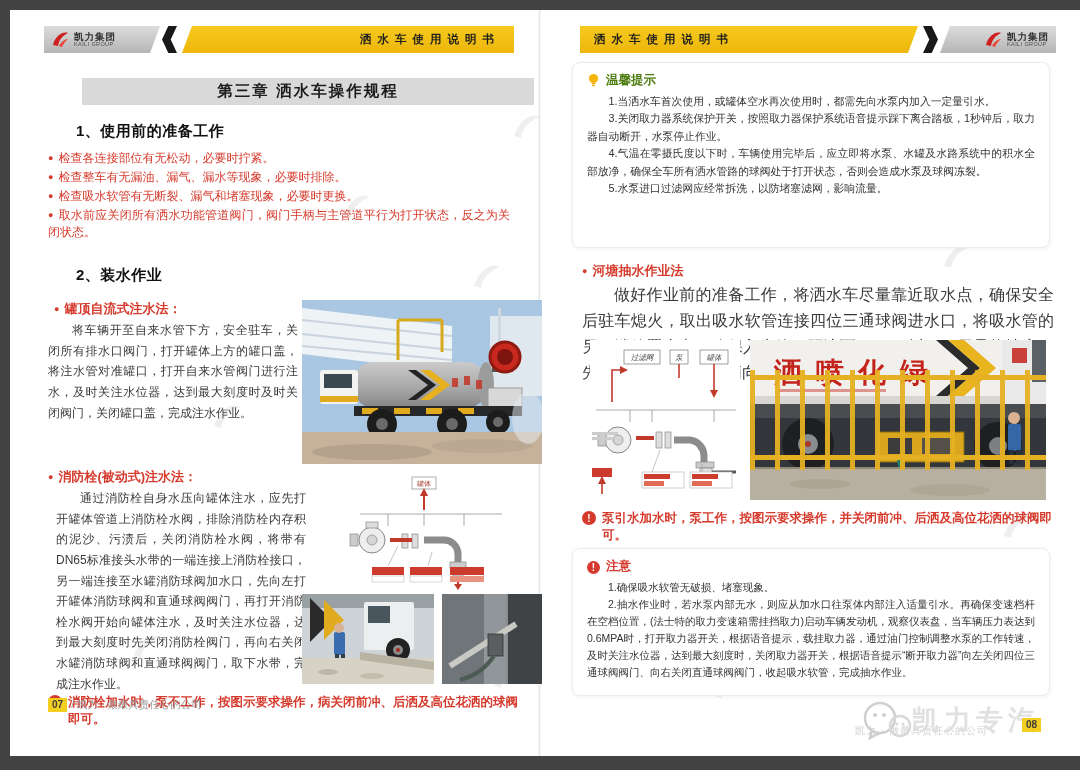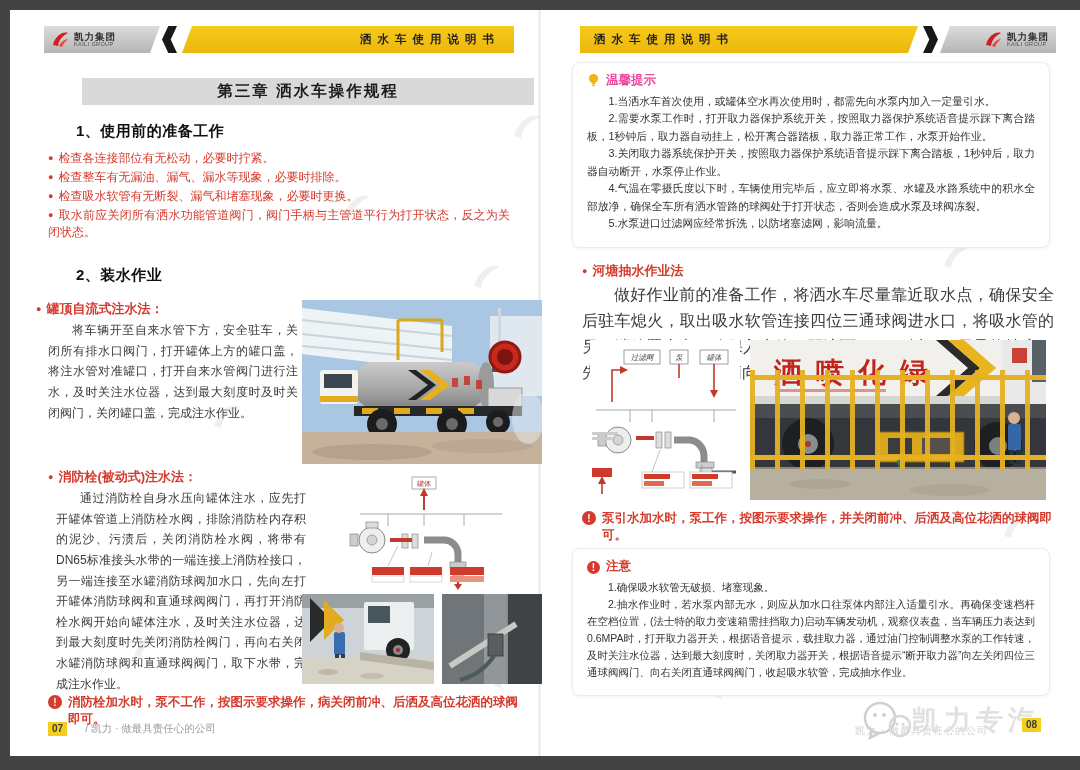--- a/index.html
+++ b/index.html
@@ -31,28 +31,28 @@
   .red-list{position:absolute;left:38px;top:140px;width:462px;list-style:none;margin:0;padding:0;
     color:#d53a2c;font-size:12px;line-height:1.42;text-align:justify;}
   .red-list li{margin-bottom:2px;}
   .red-list li::before,.m-title::before{content:"\25CF";font-size:9px;margin-right:5px;vertical-align:1px;}
   .m-title{position:absolute;color:#d53a2c;font-weight:bold;font-size:13px;}
   .m-body{position:absolute;font-size:12px;line-height:1.72;color:#3a3a3a;text-align:justify;}
   .m-body p{margin:0;text-indent:2em;}
   .warn{position:absolute;display:flex;gap:6px;align-items:flex-start;color:#d53a2c;font-weight:bold;font-size:12.5px;}
   .warn-icon{flex:0 0 auto;width:14px;height:14px;border-radius:50%;background:#d53a2c;color:#fff;
     font-size:10px;font-weight:bold;display:flex;align-items:center;justify-content:center;margin-top:1px;}
-  .footer-left{position:absolute;left:38px;top:712px;display:flex;align-items:center;gap:18px;font-size:10.5px;color:#9c9c9c;}
+  .footer-left{position:absolute;left:38px;top:688px;display:flex;align-items:center;gap:4px;font-size:10.5px;color:#9c9c9c;}
   .page-badge{background:#f4cf22;color:#3c3c3c;font-weight:bold;font-size:10px;padding:1px 4px;line-height:1.2;}
 
   
   .box{position:absolute;border:1px solid #ececec;border-radius:8px;background:#fff;
     box-shadow:0 1px 4px rgba(0,0,0,.06);padding:9px 14px;box-sizing:border-box;}
   .box-head{display:flex;align-items:center;gap:6px;font-weight:bold;font-size:12.5px;margin-bottom:4px;}
-  .tips .box-head{color:#ec4899;}
+  .tips .box-head{color:#4d7c0f;}
   .tips p{margin:0;font-size:10.8px;line-height:1.62;color:#333;text-indent:2em;text-align:justify;}
   .notice .box-head{color:#d53a2c;}
   .notice p{margin:0;font-size:10.5px;line-height:1.62;color:#333;text-indent:2em;text-align:justify;}
 
   
   .ph{position:absolute;overflow:hidden;}
   .ph svg{display:block;}
   .fence{position:absolute;left:0;top:30px;right:0;height:100px;
     background:repeating-linear-gradient(90deg,rgba(229,177,34,.95) 0 5px,transparent 5px 25px);}
   .fence::before,.fence::after{content:"";position:absolute;left:0;right:0;height:5px;background:#e5b122;}
@@ -149,21 +149,21 @@
 
     <ul class="red-list">
       <li>检查各连接部位有无松动，必要时拧紧。</li>
       <li>检查整车有无漏油、漏气、漏水等现象，必要时排除。</li>
       <li>检查吸水软管有无断裂、漏气和堵塞现象，必要时更换。</li>
       <li>取水前应关闭所有洒水功能管道阀门，阀门手柄与主管道平行为打开状态，反之为关闭状态。</li>
     </ul>
 
     <div class="h-sec" style="left:38px;top:256px;">2、装水作业</div>
 
-    <div class="m-title" style="left:26px;top:290px;">罐顶自流式注水法：</div>
+    <div class="m-title" style="left:44px;top:290px;">罐顶自流式注水法：</div>
     <div class="m-body" style="left:38px;top:310px;width:250px;">
       <p>将车辆开至自来水管下方，安全驻车，关闭所有排水口阀门，打开罐体上方的罐口盖，将注水管对准罐口，打开自来水管阀门进行注水，及时关注水位器，达到最大刻度时及时关闭阀门，关闭罐口盖，完成注水作业。</p>
     </div>
 
     <div class="ph" style="left:292px;top:290px;width:240px;height:164px;">
       <svg width="240" height="164" viewBox="0 0 240 164">
         <rect width="240" height="164" fill="#a9c7e2"></rect>
         <polygon points="0,8 150,26 150,72 0,54" fill="#eef3f6"></polygon>
         <line x1="0" y1="20" x2="150" y2="36" stroke="#c9d4dc" stroke-width="2"></line>
         <line x1="0" y1="34" x2="150" y2="50" stroke="#c9d4dc" stroke-width="2"></line>
@@ -307,21 +307,20 @@
     <div class="box tips" style="left:562px;top:52px;width:478px;height:186px;">
       <div class="box-head">
         <svg width="13" height="15" viewBox="0 0 13 15">
           <circle cx="6.5" cy="5.5" r="4.6" fill="#f5b50a"></circle>
           <rect x="4.6" y="9.6" width="3.8" height="1.6" rx=".6" fill="#f5b50a"></rect>
           <rect x="5" y="11.8" width="3" height="1.4" rx=".6" fill="#f5b50a"></rect>
         </svg>
         <span>温馨提示</span>
       </div>
       <p>1.当洒水车首次使用，或罐体空水再次使用时，都需先向水泵内加入一定量引水。</p>
-      <p>2.需要水泵工作时，打开取力器保护系统开关，按照取力器保护系统语音提示踩下离合踏板，1秒钟后，取力器自动挂上，松开离合器踏板，取力器正常工作，水泵开始作业。</p>
       <p>3.关闭取力器系统保护开关，按照取力器保护系统语音提示踩下离合踏板，1秒钟后，取力器自动断开，水泵停止作业。</p>
       <p>4.气温在零摄氏度以下时，车辆使用完毕后，应立即将水泵、水罐及水路系统中的积水全部放净，确保全车所有洒水管路的球阀处于打开状态，否则会造成水泵及球阀冻裂。</p>
       <p>5.水泵进口过滤网应经常拆洗，以防堵塞滤网，影响流量。</p>
     </div>
 
     <div class="m-title" style="left:572px;top:252px;">河塘抽水作业法</div>
     <div class="m-body" style="left:572px;top:272px;width:472px;font-size:16px;line-height:1.62;">
       <p>做好作业前的准备工作，将洒水车尽量靠近取水点，确保安全后驻车熄火，取出吸水软管连接四位三通球阀进水口，将吸水管的另一端放置水中，确保入水管口距液面300mm以下，无异物堵塞。先将四位三通球阀手柄向右打开、再将直通球阀手柄向左打开。</p>
     </div>
 

